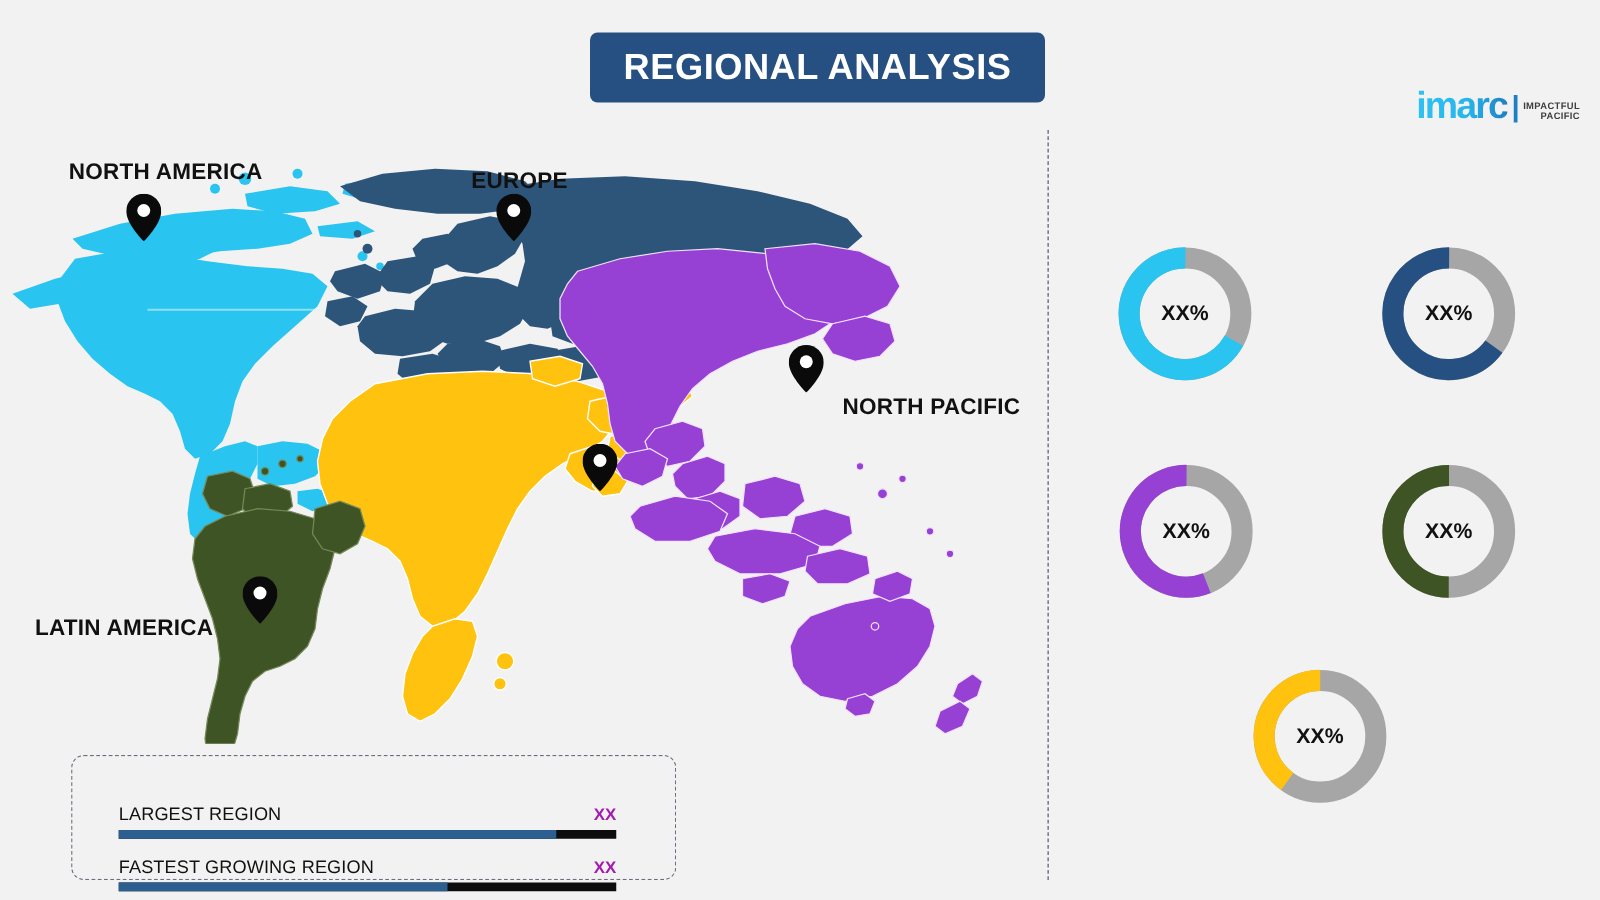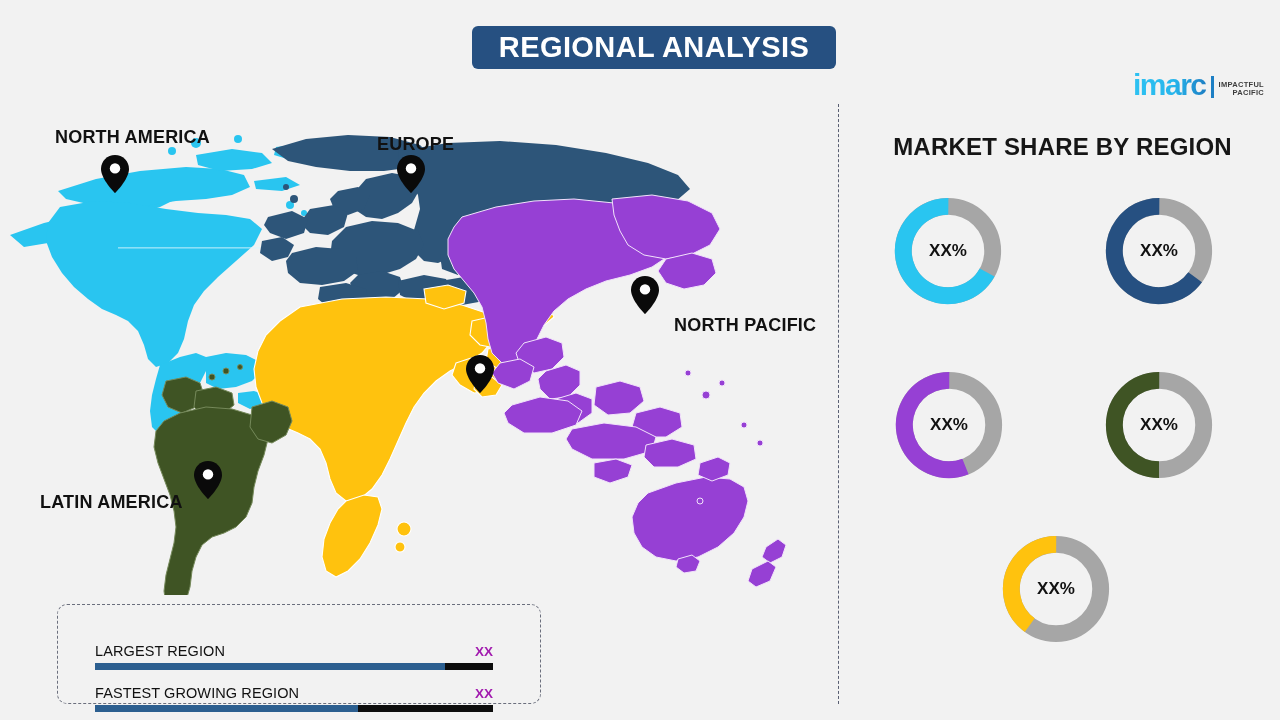--- a/index.html
+++ b/index.html
@@ -7,21 +7,21 @@
   body {
     background:#f2f2f2;
     font-family:"Liberation Sans", sans-serif;
     position:relative;
     overflow:hidden;
   }
 
   
   #header-banner{
     position:absolute; left:472px; top:26px;
-    width:364px; height:43px;
+    width:364px; height:56px;
     background:#265081;
     border-radius:6px;
     display:flex; align-items:center; justify-content:center;
   }
   #header-title{
     color:#ffffff;
     font-size:29px;
     font-weight:bold;
     letter-spacing:.4px;
   }
@@ -54,21 +54,21 @@
 
   .map-label{
     position:absolute;
     font-size:18px; font-weight:bold; color:#111;
     letter-spacing:.2px; white-space:pre-line; line-height:1.35;
   }
   #label-north-america{ left:55px; top:30px; }
   #label-europe{ left:377px; top:37px; }
   #label-asia-pacific{ left:674px; top:218px; }
   #label-mea{ left:480px; top:311px; }
-  #label-latin-america{ left:40px; top:395px;text-align:right; }
+  #label-latin-america{ left:28px; top:395px;text-align:right; }
 
   .map-pin{ position:absolute; width:28px; height:38px; }
   #pin-north-america{ left:101px; top:60px; }
   #pin-europe{ left:397px; top:60px; }
   #pin-asia-pacific{ left:631px; top:181px; }
   #pin-mea{ left:466px; top:260px; }
   #pin-latin-america{ left:194px; top:366px; }
 
   
   #legend-box{
@@ -268,21 +268,20 @@
       <span class="legend-name">FASTEST GROWING REGION</span>
       <span class="legend-value">XX</span>
     </div>
     <div class="legend-bar" style="background: rgb(13, 13, 13);">
       <div class="legend-bar-fill" style="width: 66%; background: rgb(44, 95, 144);"></div>
     </div>
   </div>
 </div>
 
 <div id="chart-panel">
-  <div id="chart-title">MARKET SHARE BY REGION</div>
 
   <div class="donut" id="donut-north-america">
     <svg viewBox="0 0 42 42">
       <circle class="track" cx="21" cy="21" r="15.9" fill="none" stroke-width="6" stroke="#a6a6a6"></circle>
       <circle class="value" cx="21" cy="21" r="15.9" fill="none" stroke-width="6" stroke="#29c5f0" stroke-dasharray="66.93477307738414 32.96787330677128" stroke-dashoffset="0" transform="rotate(-241.20000000000002 21 21)"></circle>
     </svg>
     <div class="donut-label">XX%</div>
   </div>
 
   <div class="donut" id="donut-europe">

